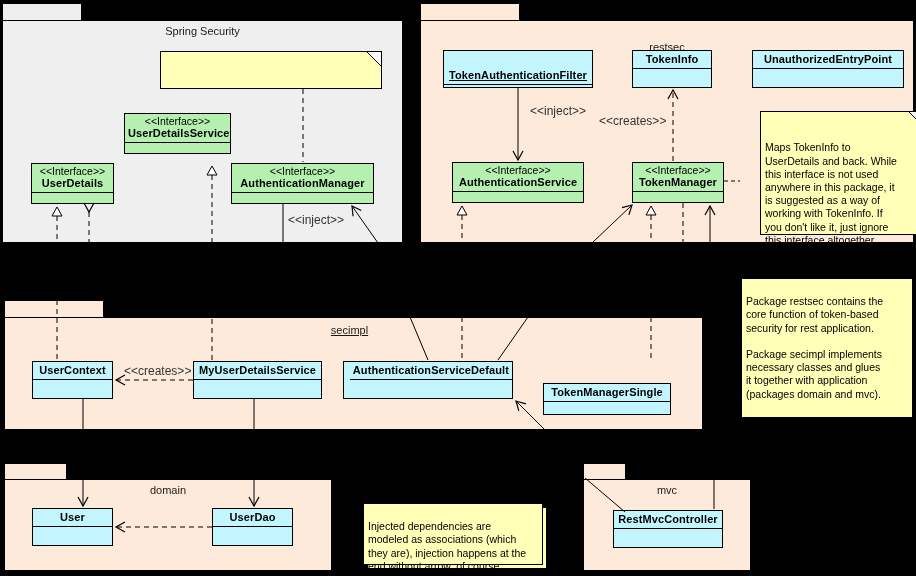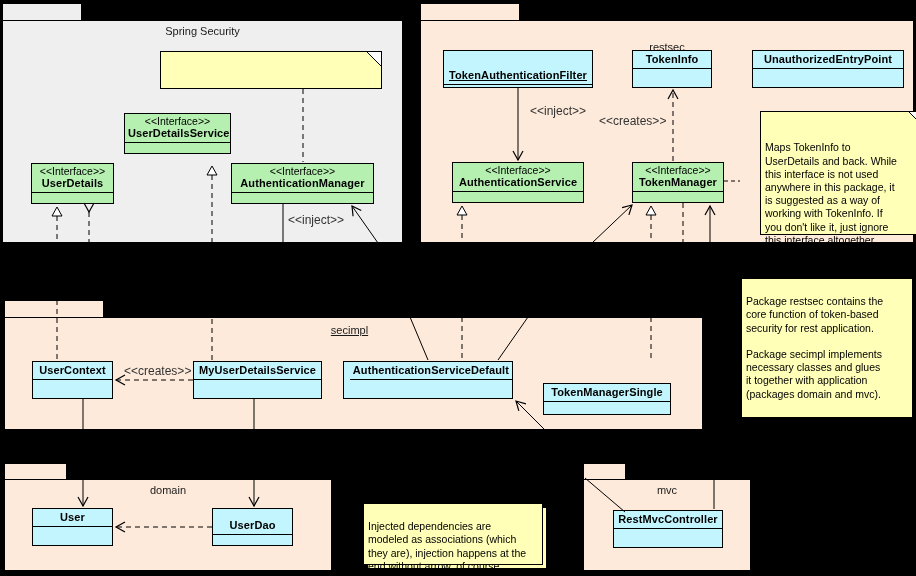--- a/index.html
+++ b/index.html
@@ -213,21 +213,21 @@
   <div class="pkg-name" style="left:4px;top:484px;width:328px;">domain</div>
 
   <div class="cls cls-blue" style="left:32px;top:508px;width:81px;height:38px;">
     <div class="hdr" style="padding-top:2px;">
       <span class="nm">User</span>
     </div>
     <div class="body"></div>
   </div>
 
   <div class="cls cls-blue" style="left:212px;top:508px;width:81px;height:38px;">
-    <div class="hdr" style="padding-top:10px;">
+    <div class="hdr" style="padding-top:2px;">
       <span class="nm">UserDao</span>
     </div>
     <div class="body"></div>
   </div>
 
   <div class="pkg-tab" style="left:583px;top:463px;width:43px;height:17px;background:#fdeadb;"></div>
   <div class="pkg-body" style="left:583px;top:479px;width:168px;height:92px;background:#fdeadb;"></div>
   <div class="pkg-name" style="left:583px;top:484px;width:168px;">mvc</div>
 
   <div class="cls cls-blue" style="left:613px;top:510px;width:110px;height:38px;">

